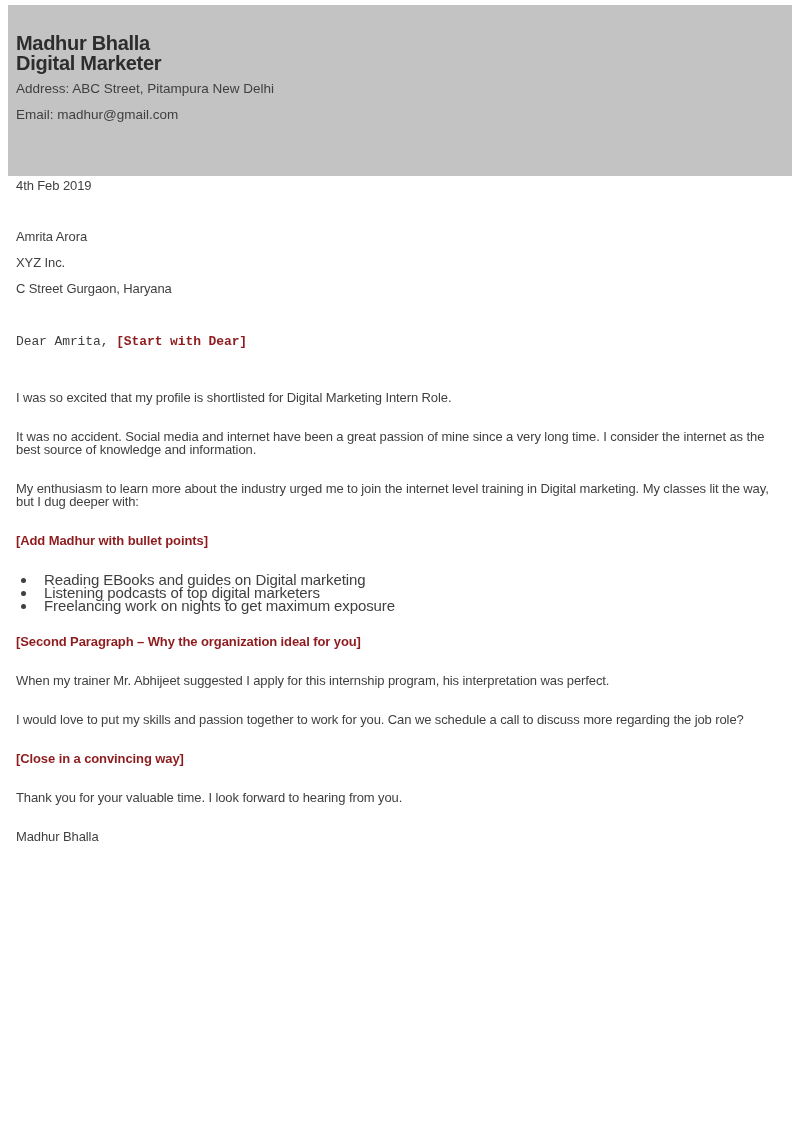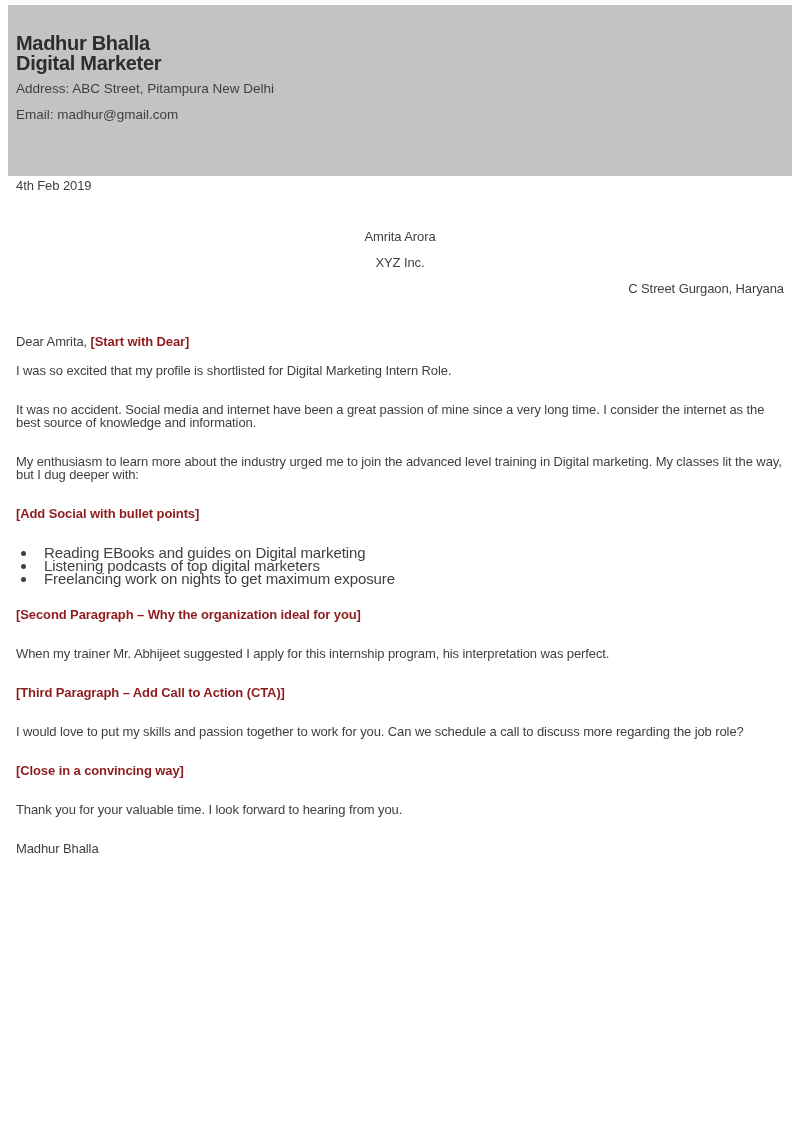--- a/index.html
+++ b/index.html
@@ -44,24 +44,24 @@
   .letter{
     padding:3px 16px 0 16px;
   }
   .p{
     margin:0 0 26px 0;
     font-size:13px;
     line-height:13px;
     letter-spacing:-0.1px;
     color:var(--body_color);
   }
-  .p.mb13{margin-bottom:13px;text-align:center;}
+  .p.mb13{margin-bottom:13px;}
   .p.mb38{margin-bottom:38px;}
-  .p.mb39{margin-bottom:16px;}
-  .p.mb40{margin-bottom:40px;text-align:right;}
+  .p.mb39{margin-bottom:43px;font-family:Liberation Mono, monospace;}
+  .p.mb40{margin-bottom:40px;}
   .hint{
     color:var(--accent_color);
     font-weight:bold;
   }
   ul.bullets{
     margin:0 0 23px 0;
     padding-left:21px;
     font-size:15px;
     line-height:13px;
     letter-spacing:-0.1px;
@@ -91,36 +91,35 @@
   <p class="p mb13">XYZ Inc.</p>
   <p class="p mb40">C Street Gurgaon, Haryana</p>
 
   <p class="p mb39"><span>Dear Amrita, </span><span class="hint">[Start with Dear]</span></p>
 
 
   <p class="p">I was so excited that my profile is shortlisted for Digital Marketing Intern Role.</p>
 
   <p class="p">It was no accident. Social media and internet have been a great passion of mine since a very long time. I consider the internet as the best source of knowledge and information.</p>
 
-  <p class="p">My enthusiasm to learn more about the industry urged me to join the advanced level training in Digital marketing. My classes lit the way, but I dug deeper with:</p>
+  <p class="p">My enthusiasm to learn more about the industry urged me to join the internet level training in Digital marketing. My classes lit the way, but I dug deeper with:</p>
 
-  <p class="p hint">[Add Social with bullet points]</p>
+  <p class="p hint">[Add Madhur with bullet points]</p>
 
   <ul class="bullets">
     <li>Reading EBooks and guides on Digital marketing</li>
     <li>Listening podcasts of top digital marketers</li>
     <li>Freelancing work on nights to get maximum exposure</li>
   </ul>
 
   <p class="p hint">[Second Paragraph – Why the organization ideal for you]</p>
 
   <p class="p">When my trainer Mr. Abhijeet suggested I apply for this internship program, his interpretation was perfect.</p>
 
 
-  <p class="p hint">[Third Paragraph – Add Call to Action (CTA)]</p>
 
   <p class="p">I would love to put my skills and passion together to work for you. Can we schedule a call to discuss more regarding the job role?</p>
 
   <p class="p hint">[Close in a convincing way]</p>
 
   <p class="p">Thank you for your valuable time. I look forward to hearing from you.</p>
 
   <p class="p signoff">
     <span>Madhur Bhalla</span>
   </p>

